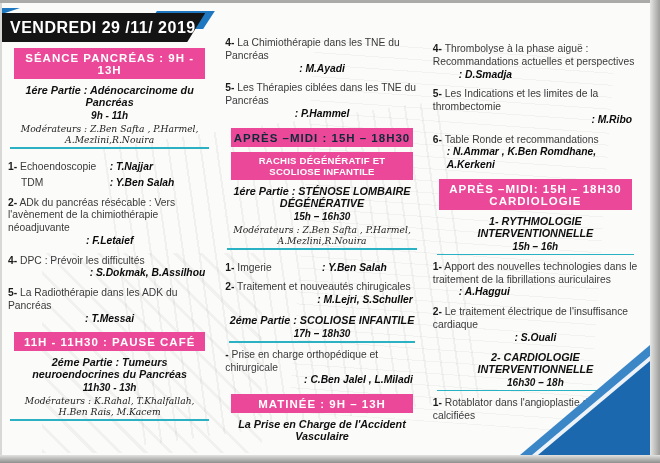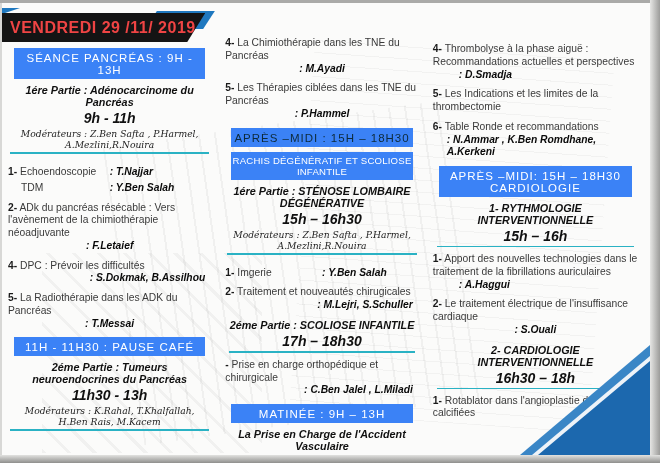--- a/index.html
+++ b/index.html
@@ -24,32 +24,32 @@
   .c1{width:210px;}
   .c2{width:200px;padding-top:24px;}
   .c3{width:212px;padding-top:30px;}
 
   
   .bd{position:relative;height:31px;margin:4px 0 6px -8px;}
   .bd .accent{position:absolute;top:0;right:2px;width:58px;height:18px;background:#1f78bf;transform:skewX(-33deg);}
   .bd .tl{position:absolute;left:2px;top:-3px;width:18px;height:6px;background:#1f78bf;clip-path:polygon(0 0,100% 0,0 100%);}
   .bd .blk{position:absolute;left:0;top:2px;right:6px;bottom:0;background:#141414;
            clip-path:polygon(0 0,100% 0,calc(100% - 18px) 100%,0 100%);
-           display:flex;align-items:center;padding-left:10px;color:#ef4444;font-weight:bold;font-size:16px;letter-spacing:.5px;}
+           display:flex;align-items:center;padding-left:10px;color:#ffffff;font-weight:bold;font-size:16px;letter-spacing:.5px;}
   .c2 .bd{margin:10px 0 6px -4px;height:29px;}
   .c2 .bd .blk{font-size:15px;}
 
   
-  .bc{background:#3b82f6;color:#fff;font-weight:normal;text-align:center;
+  .bc{background:#ec4899;color:#fff;font-weight:bold;text-align:center;
       padding:4px 2px 3px;font-size:11.5px;letter-spacing:1px;margin:4px 6px 5px 6px;}
   .bc.dark{color:#0d2a3a;}
   .bc.small{font-size:9.6px;letter-spacing:.2px;padding:3px 1px;margin-top:2px;}
 
   .part-title{font-weight:bold;font-style:italic;font-size:10.8px;color:#101010;text-align:center;margin:3px 0 1px;}
-  .time{font-weight:bold;font-style:italic;font-size:14px;color:#101010;text-align:center;margin:2px 0;}
+  .time{font-weight:bold;font-style:italic;font-size:10px;color:#101010;text-align:center;margin:2px 0;}
   .mods{font-family:"DejaVu Serif",serif;font-style:italic;font-size:9.2px;color:#222;text-align:center;
         border-bottom:2px solid #2ab2c4;padding-bottom:2px;margin:0 2px 12px;}
   .rule{border:none;border-top:2px solid #2ab2c4;margin:2px 4px 4px;}
   .rule.thin{border-top:1.5px solid #2ab2c4;}
 
   .it{position:relative;margin:6px 0 7px;font-size:10.3px;line-height:1.24;color:#3a3a3a;}
   .it .num{font-weight:bold;color:#1a1a1a;}
   .it .nm,.it .nm2,.it .extra-nm{font-style:italic;font-weight:bold;color:#0a0a0a;}
   .it.tab .nm{position:absolute;left:50%;top:0;white-space:nowrap;}
   .it.sub{padding-left:13px;margin-top:-4px;}
@@ -168,20 +168,21 @@
 
       <div class="col c3">
         <div class="it inl">
           <span class="num">4-</span>
           <span class="txt">Thrombolyse à  la phase aiguë : Recommandations actuelles et perspectives</span>
           <span class="nm">: D.Smadja</span>
         </div>
         <div class="it nl-r">
           <span class="num">5-</span>
           <span class="txt">Les Indications et les limites de la thrombectomie</span>
+          <span class="nm">: M.Ribo</span>
         </div>
         <div class="it nl-l">
           <span class="num">6-</span>
           <span class="txt">Table Ronde et recommandations</span>
           <span class="nm">: N.Ammar , K.Ben Romdhane, A.Kerkeni</span>
         </div>
 
         <div class="bc">APRÈS –MIDI: 15H – 18H30 CARDIOLOGIE</div>
         <div class="part-title">1-   RYTHMOLOGIE INTERVENTIONNELLE</div>
         <div class="time">15h – 16h</div>

